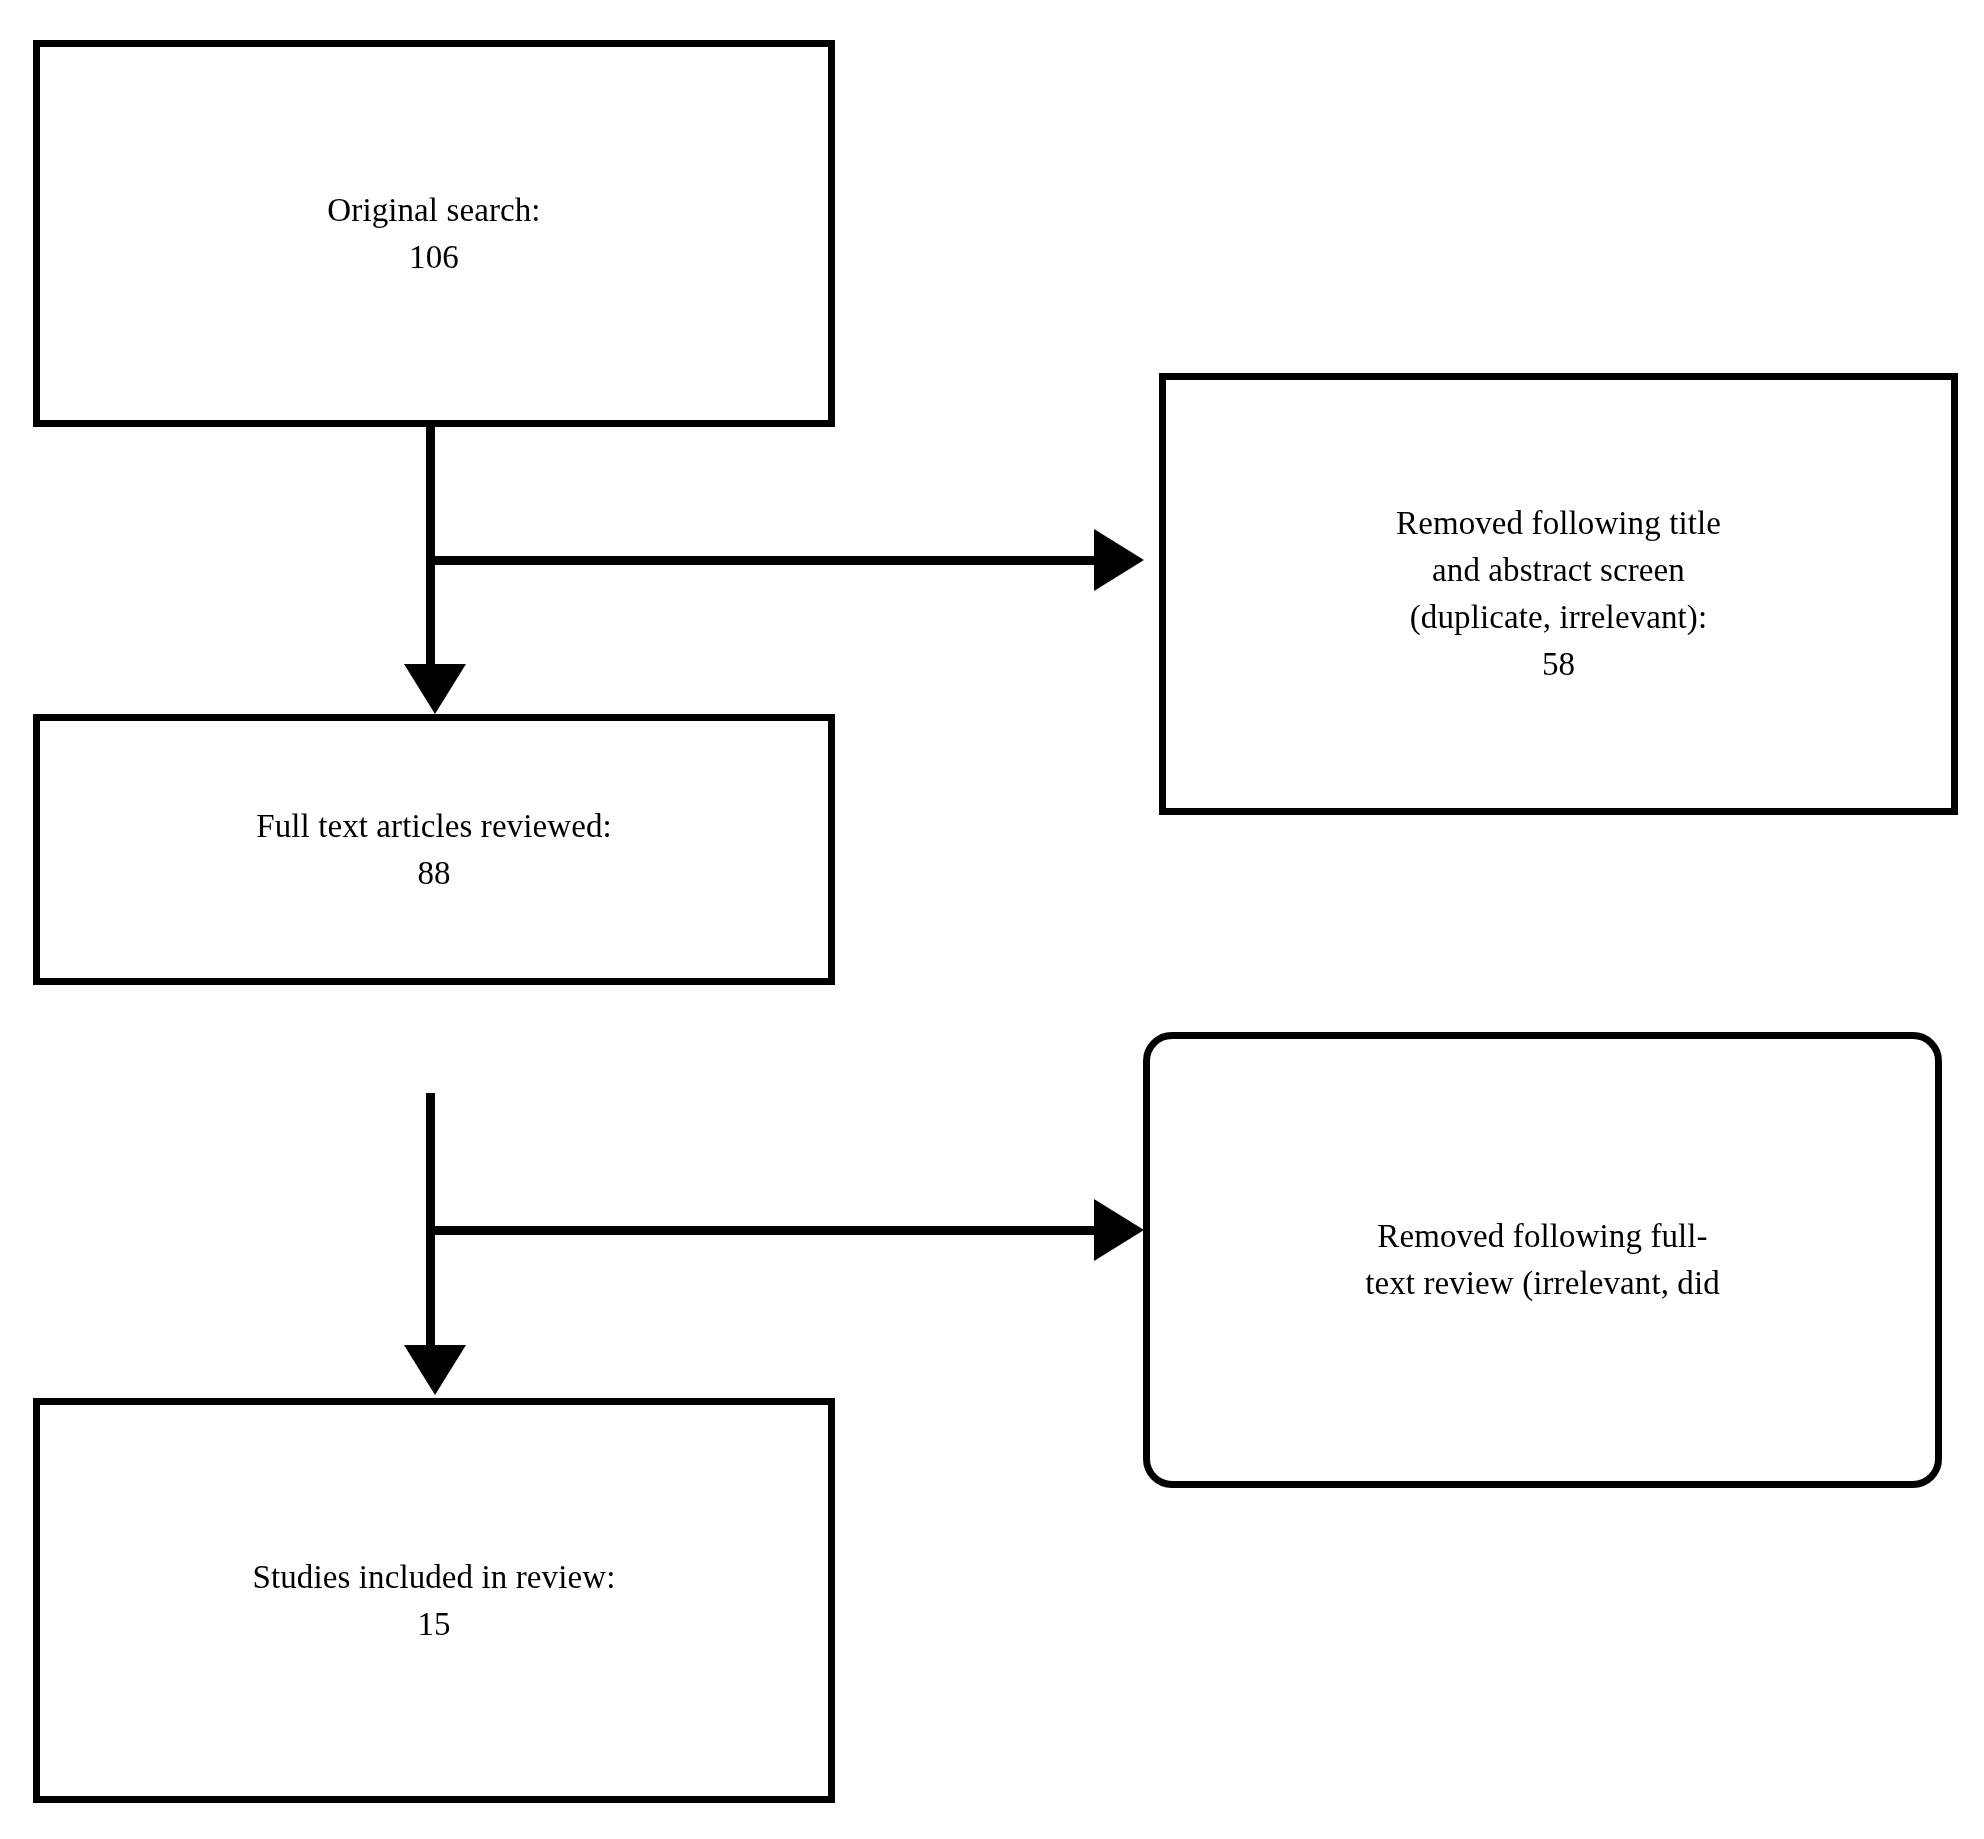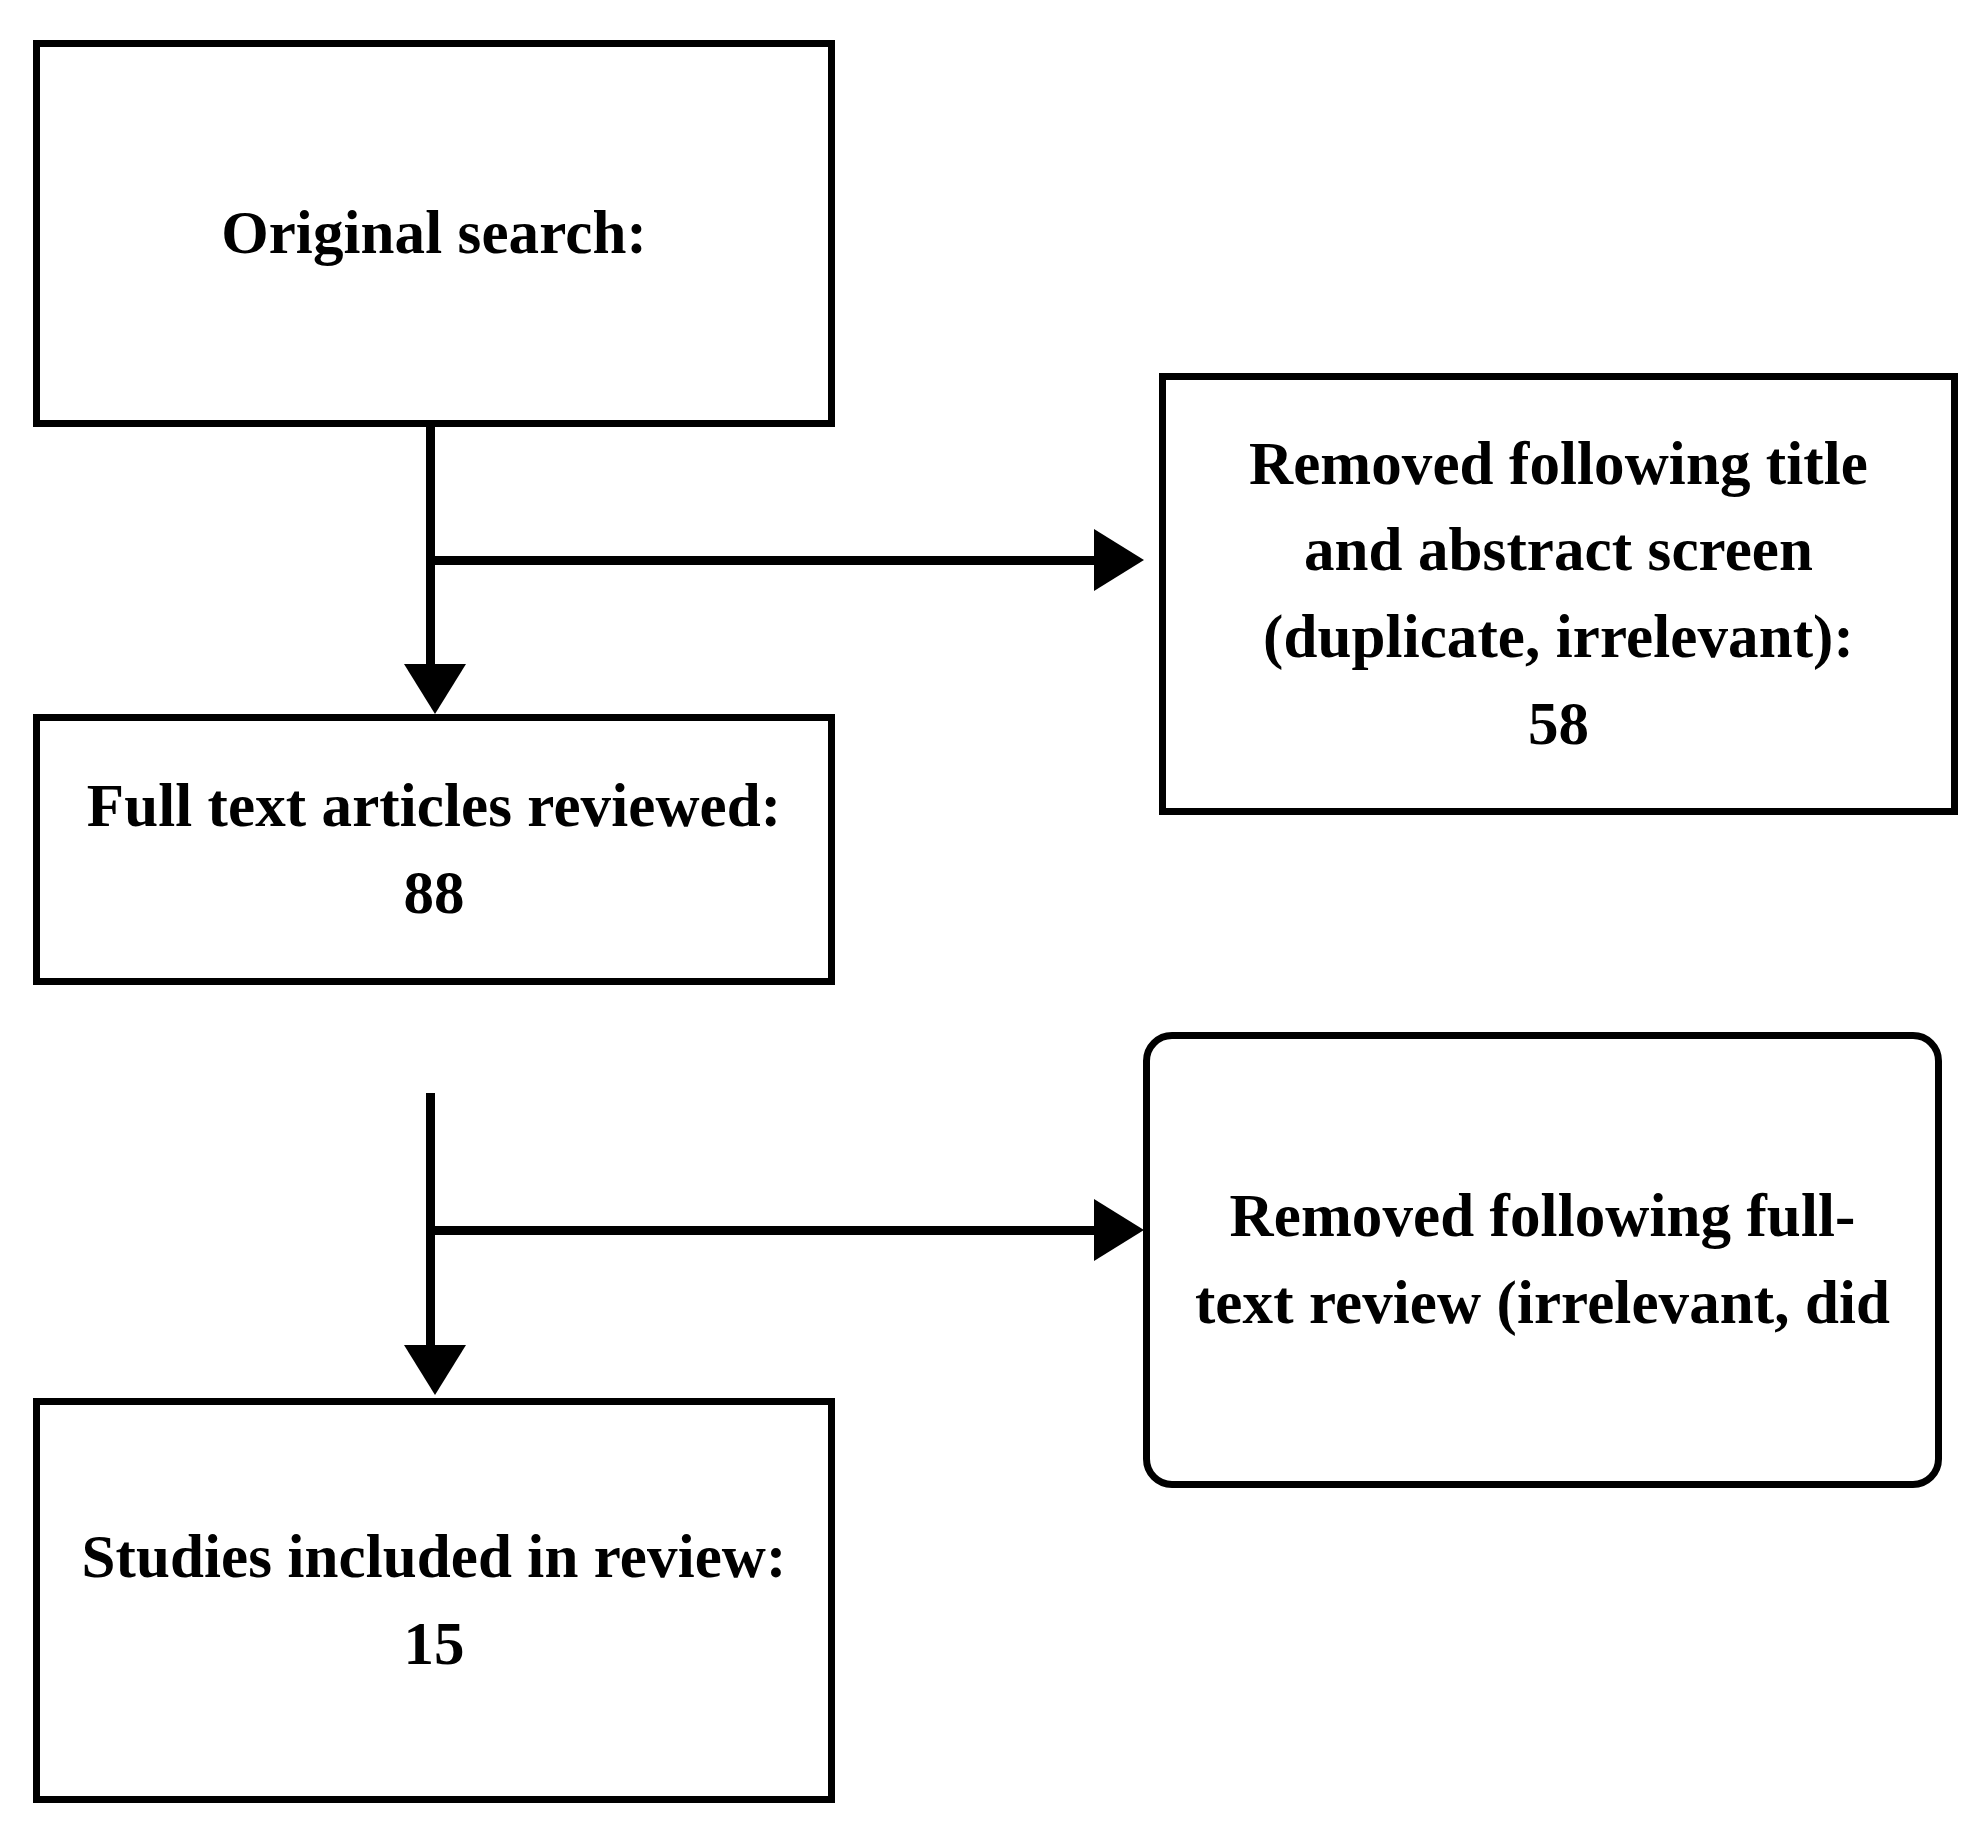--- a/index.html
+++ b/index.html
@@ -23,25 +23,24 @@
     background: #ffffff;
     display: flex;
     flex-direction: column;
     align-items: center;
     justify-content: center;
     text-align: center;
     color: #000000;
   }
   .box-line {
     display: block;
-    font-size: 61px;
+    font-size: 33px;
     line-height: 1.42;
     white-space: pre;
     letter-spacing: 0.1px;
-    font-weight: bold;
   }
   .box-text-block {
     display: block;
     width: 100%;
     text-align: center;
   }
 
   
   #box-original-search   { left: 33px;   top: 40px;   width: 802px; height: 387px; }
   #box-full-text         { left: 33px;   top: 714px; width: 802px; height: 271px; }
@@ -90,20 +89,21 @@
   #conn2-harrow { left: 1094px; top: 1199px; }
 </style>
 </head>
 <body>
 
 <div id="canvas">
 
   <div class="flow-box" id="box-original-search">
     <span class="box-text-block">
       <span class="box-line">Original search:</span>
+      <span class="box-line">106</span>
     </span>
   </div>
 
   <div class="flow-box" id="box-full-text">
     <span class="box-text-block">
       <span class="box-line">Full text articles reviewed:</span>
       <span class="box-line">88</span>
     </span>
   </div>
 

